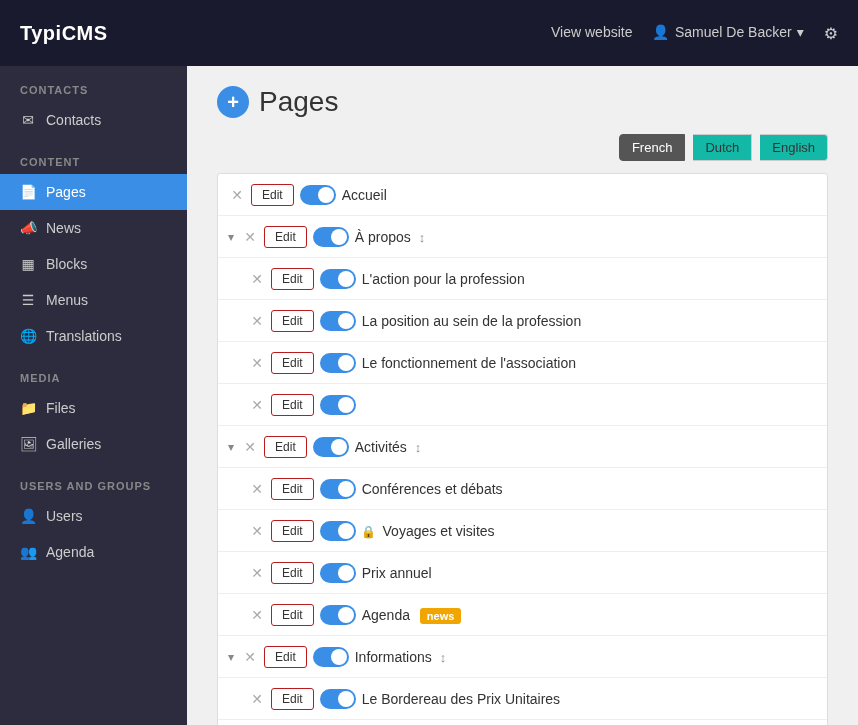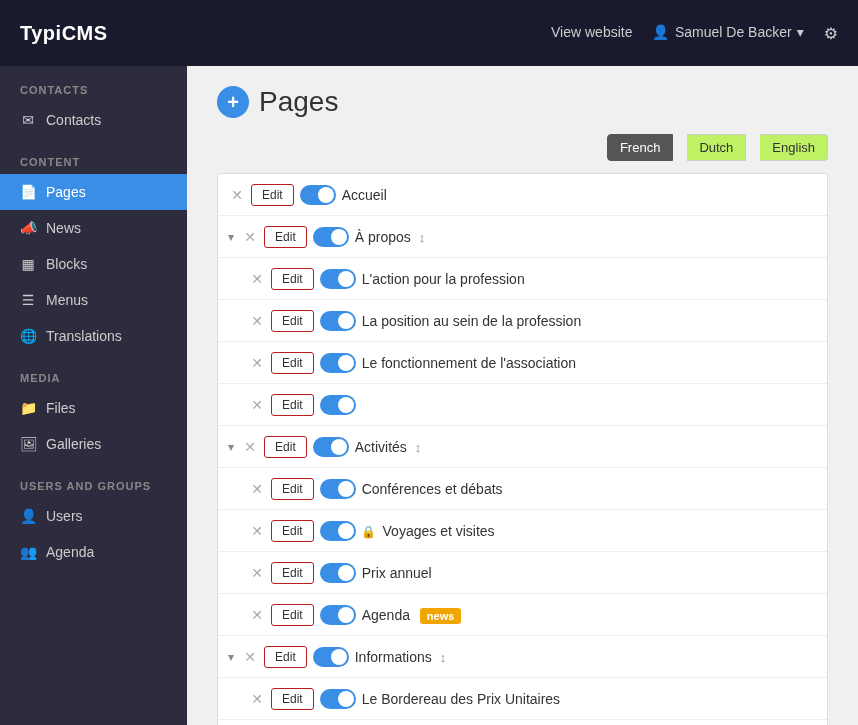--- a/index.html
+++ b/index.html
@@ -123,26 +123,26 @@
       font-size: 28px;
       font-weight: 300;
       color: #333;
     }
 
     
     .lang-tabs {
       display: flex;
       justify-content: flex-end;
       margin-bottom: 12px;
-      gap: 14px;
+      gap: 8px;
     }
     .lang-tab {
       padding: 5px 12px;
       border: 1px solid #ccc;
-      background: #bef264;
+      background: #14b8a6;
       cursor: pointer;
       font-size: 13px;
       color: #333;
     }
     .lang-tab:first-child { border-radius: 4px 0 0 4px; }
     .lang-tab:last-child { border-radius: 0 4px 4px 0; }
     .lang-tab + .lang-tab { border-left: none; }
     .lang-tab.active {
       background: #555;
       color: #fff;

